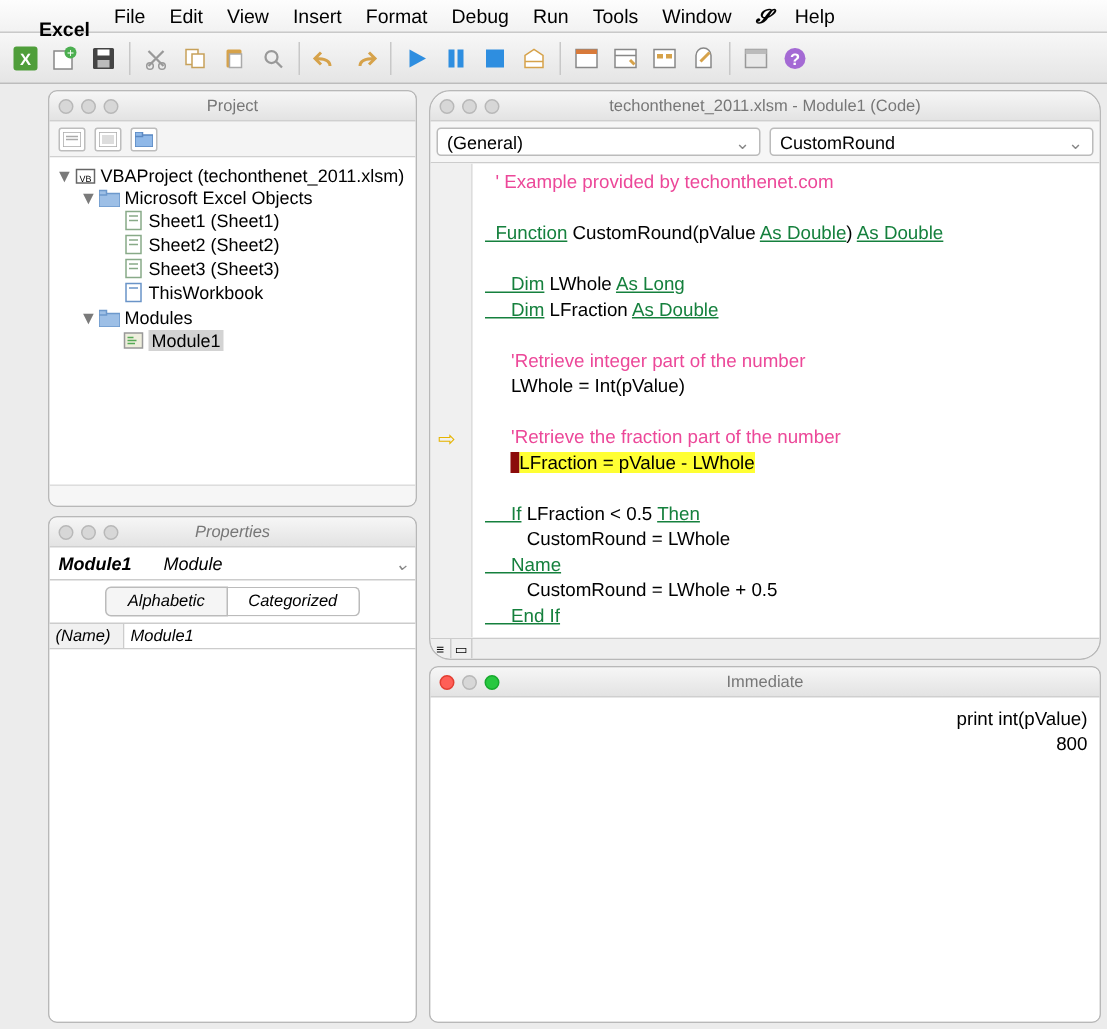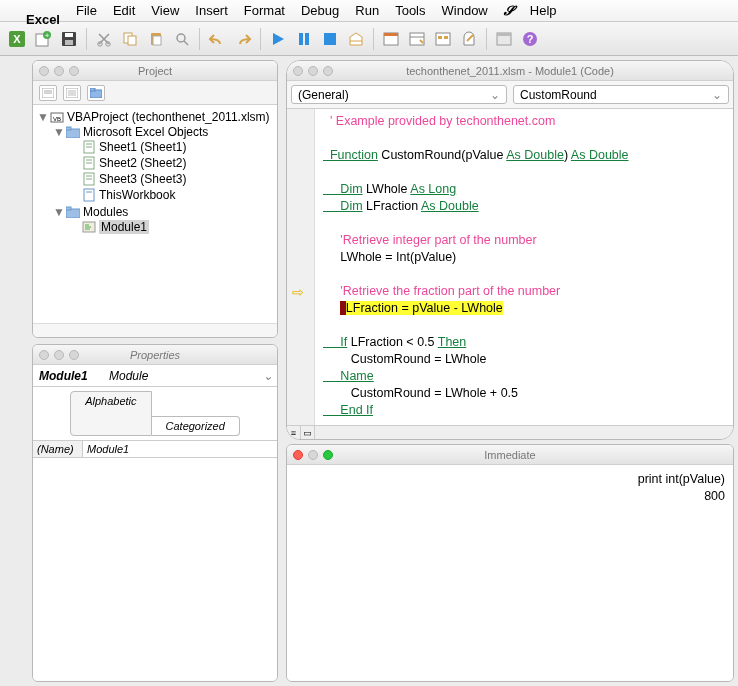--- a/index.html
+++ b/index.html
@@ -60,21 +60,21 @@
 .sel{background:#d3d3d3; padding:0 2px;}
 .scroll-bot{height:14px;border-top:1px solid #ddd;background:#f6f6f6;}
 .obj-combo{display:flex;align-items:center;border-bottom:1px solid #ccc;height:22px;}
 .obj-combo .name{width:60px;padding-left:6px;font-weight:bold;}
 .obj-combo .val{flex:1;padding-left:4px;margin-left:12px;}
 .obj-combo .arrow{width:18px;text-align:center;color:#888;}
 .tabsrow{display:flex;justify-content:center;gap:0;margin:4px 0;}
 .tabbtn{padding:3px 14px;border:1px solid #bbb;background:#f5f5f5;font-size:11px;}
 .tabbtn:first-child{border-radius:4px 0 0 4px;}
 .tabbtn:last-child{border-radius:0 4px 4px 0;border-left:none;}
-.tabbtn.active{background:#fff;margin-top:25px;}
+.tabbtn.active{background:#fff;}
 .gridhead{display:flex;border-top:1px solid #ccc;border-bottom:1px solid #ccc;}
 .gridhead .c1{width:50px;border-right:1px solid #ccc;padding:2px 4px;background:#f1f1f1;font-size:11px;}
 .gridhead .c2{flex:1;padding:2px 4px;background:#fff;font-size:11px;}
 .grid-empty{flex:1;background:#fff;}
 .code-panel{height:380px;border-radius:14px;}
 .combos{display:flex;gap:6px;padding:4px;height:28px;border-bottom:1px solid #ccc;background:#f6f6f6;}
 .combo{flex:1;display:flex;align-items:center;border:1px solid #bbb;background:#fff;border-radius:3px;padding:0 6px;justify-content:space-between;font-size:12px;}
 .combo .arrow{color:#888;}
 .code-area{flex:1;display:flex;overflow:hidden;background:#fff;position:relative;}
 .gutter{width:28px;background:#f0f0f0;border-right:1px solid #ddd;position:relative;}

